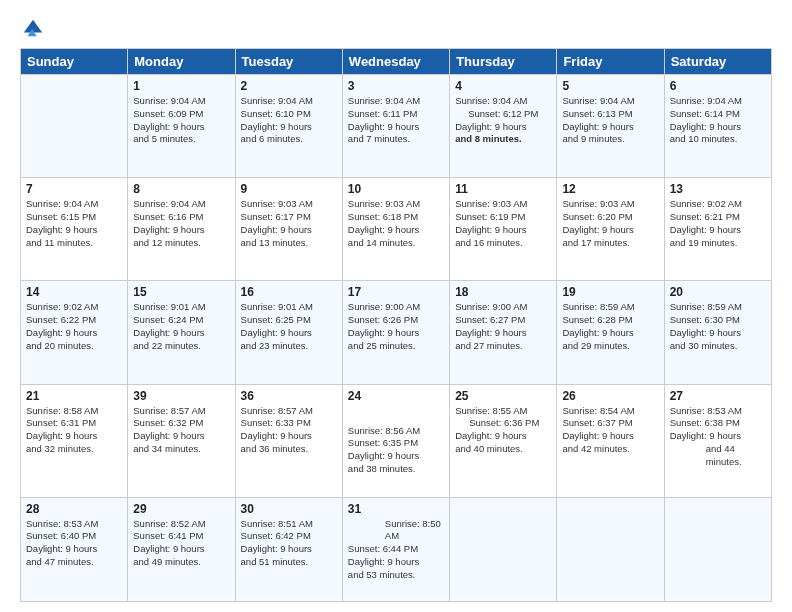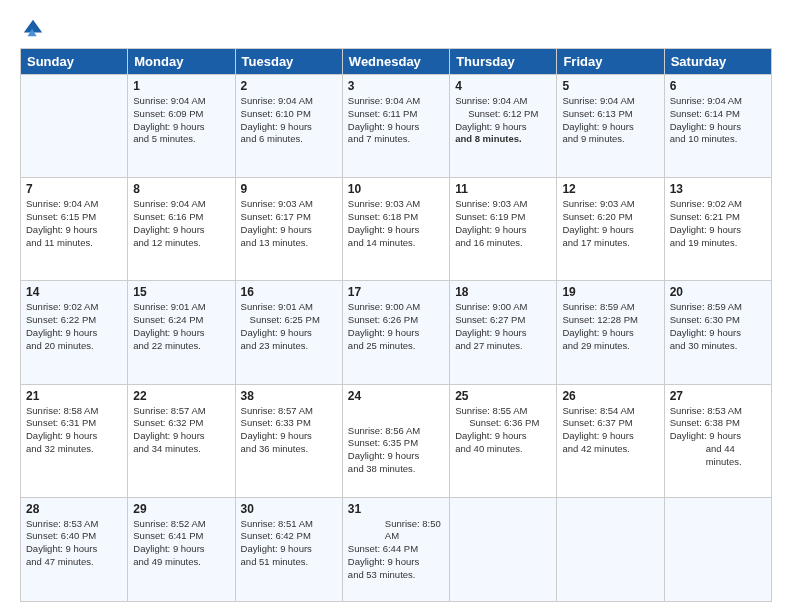--- a/index.html
+++ b/index.html
@@ -269,21 +269,21 @@
               <span style="display: block;">Sunrise: 9:01 AM</span>
               <span style="display: block;">Sunset: 6:24 PM</span>
               <span style="display: block;">Daylight: 9 hours</span>
               <span style="display: block;">and 22 minutes.</span>
             </div>
           </td>
           <td>
             <span class="day-num">16</span>
             <div class="cell-info">
               <span style="display: block;">Sunrise: 9:01 AM</span>
-              <span style="display: block; margin-left: 9px;">Sunset: 6:25 PM</span>
+              <span style="display: block;">Sunset: 6:25 PM</span>
               <span style="display: block;">Daylight: 9 hours</span>
               <span style="display: block;">and 23 minutes.</span>
             </div>
           </td>
           <td>
             <span class="day-num">17</span>
             <div class="cell-info">
               <span style="display: block;">Sunrise: 9:00 AM</span>
               <span style="display: block;">Sunset: 6:26 PM</span>
               <span style="display: block;">Daylight: 9 hours</span>
@@ -296,21 +296,21 @@
               <span style="display: block;">Sunrise: 9:00 AM</span>
               <span style="display: block;">Sunset: 6:27 PM</span>
               <span style="display: block;">Daylight: 9 hours</span>
               <span style="display: block;">and 27 minutes.</span>
             </div>
           </td>
           <td>
             <span class="day-num">19</span>
             <div class="cell-info">
               <span style="display: block;">Sunrise: 8:59 AM</span>
-              <span style="display: block;">Sunset: 12:28 PM</span>
+              <span style="display: block;">Sunset: 6:28 PM</span>
               <span style="display: block;">Daylight: 9 hours</span>
               <span style="display: block;">and 29 minutes.</span>
             </div>
           </td>
           <td>
             <span class="day-num">20</span>
             <div class="cell-info">
               <span style="display: block;">Sunrise: 8:59 AM</span>
               <span style="display: block;">Sunset: 6:30 PM</span>
               <span style="display: block;">Daylight: 9 hours</span>
@@ -322,30 +322,30 @@
           <td>
             <span class="day-num">21</span>
             <div class="cell-info">
               <span style="display: block;">Sunrise: 8:58 AM</span>
               <span style="display: block;">Sunset: 6:31 PM</span>
               <span style="display: block;">Daylight: 9 hours</span>
               <span style="display: block;">and 32 minutes.</span>
             </div>
           </td>
           <td>
-            <span class="day-num">22</span>
+            <span class="day-num">39</span>
             <div class="cell-info">
               <span style="display: block;">Sunrise: 8:57 AM</span>
               <span style="display: block;">Sunset: 6:32 PM</span>
               <span style="display: block;">Daylight: 9 hours</span>
               <span style="display: block;">and 34 minutes.</span>
             </div>
           </td>
           <td>
-            <span class="day-num">38</span>
+            <span class="day-num">36</span>
             <div class="cell-info">
               <span style="display: block;">Sunrise: 8:57 AM</span>
               <span style="display: block;">Sunset: 6:33 PM</span>
               <span style="display: block;">Daylight: 9 hours</span>
               <span style="display: block;">and 36 minutes.</span>
             </div>
           </td>
           <td>
             <span class="day-num">24</span>
             <div class="cell-info">

